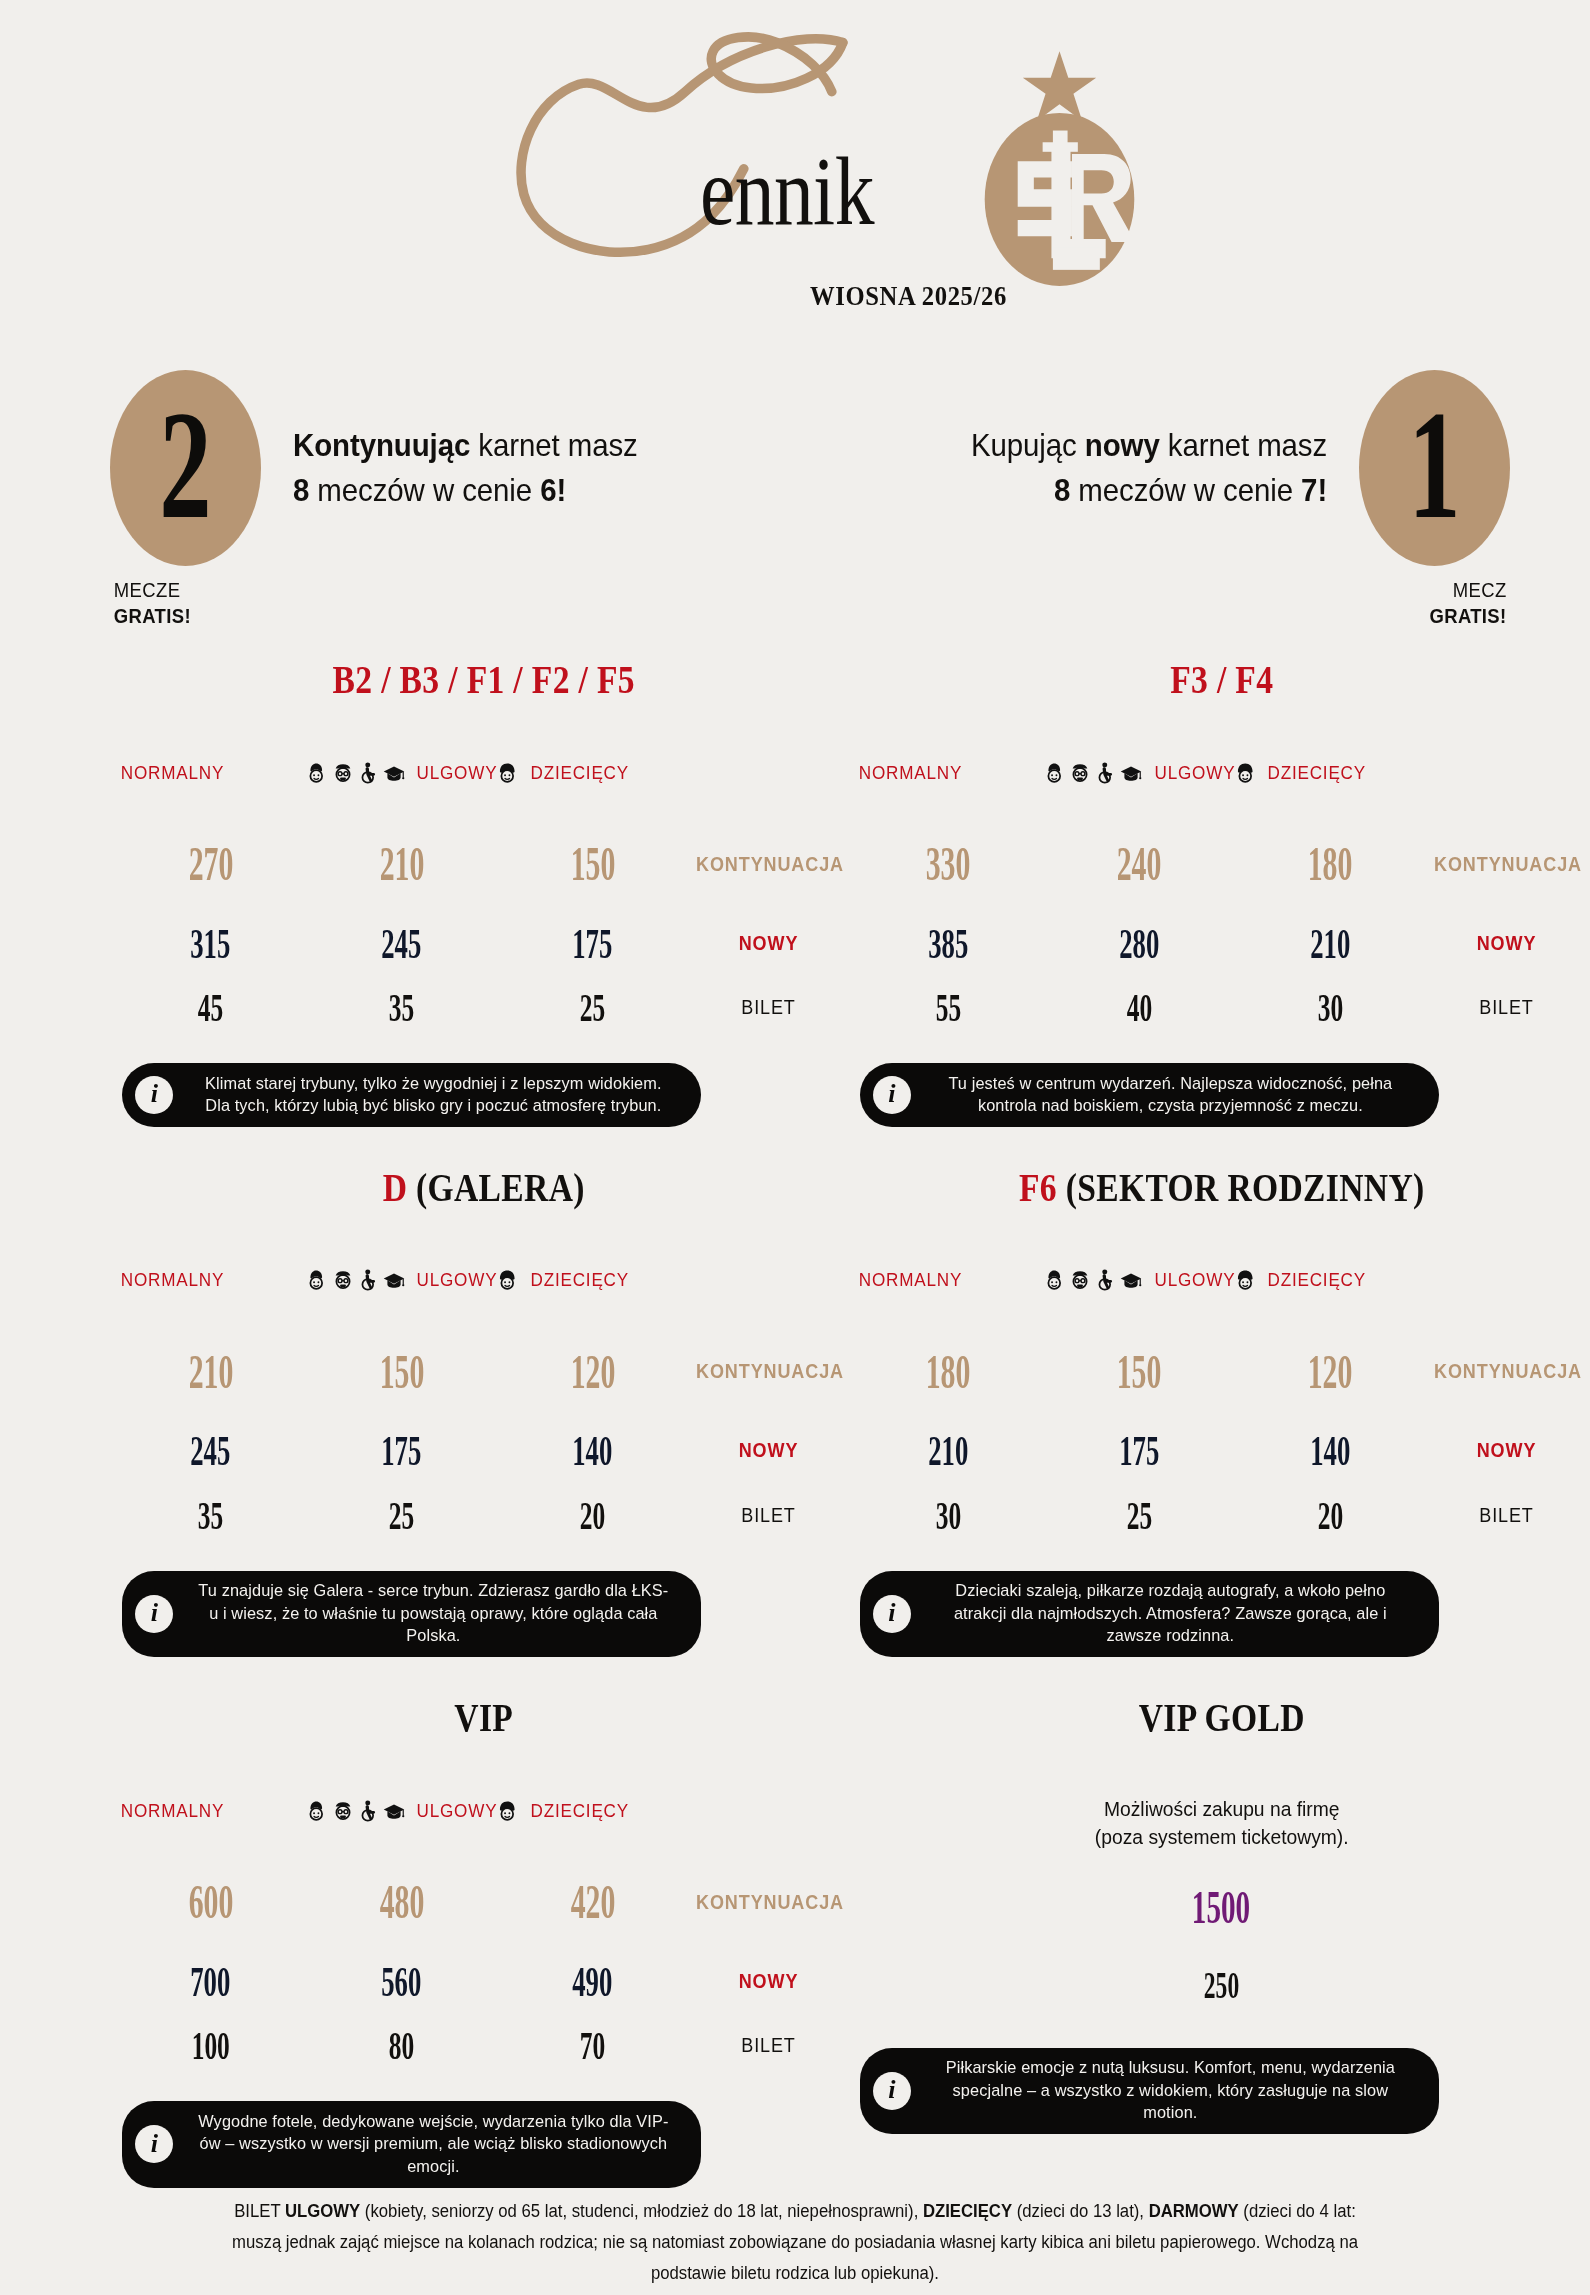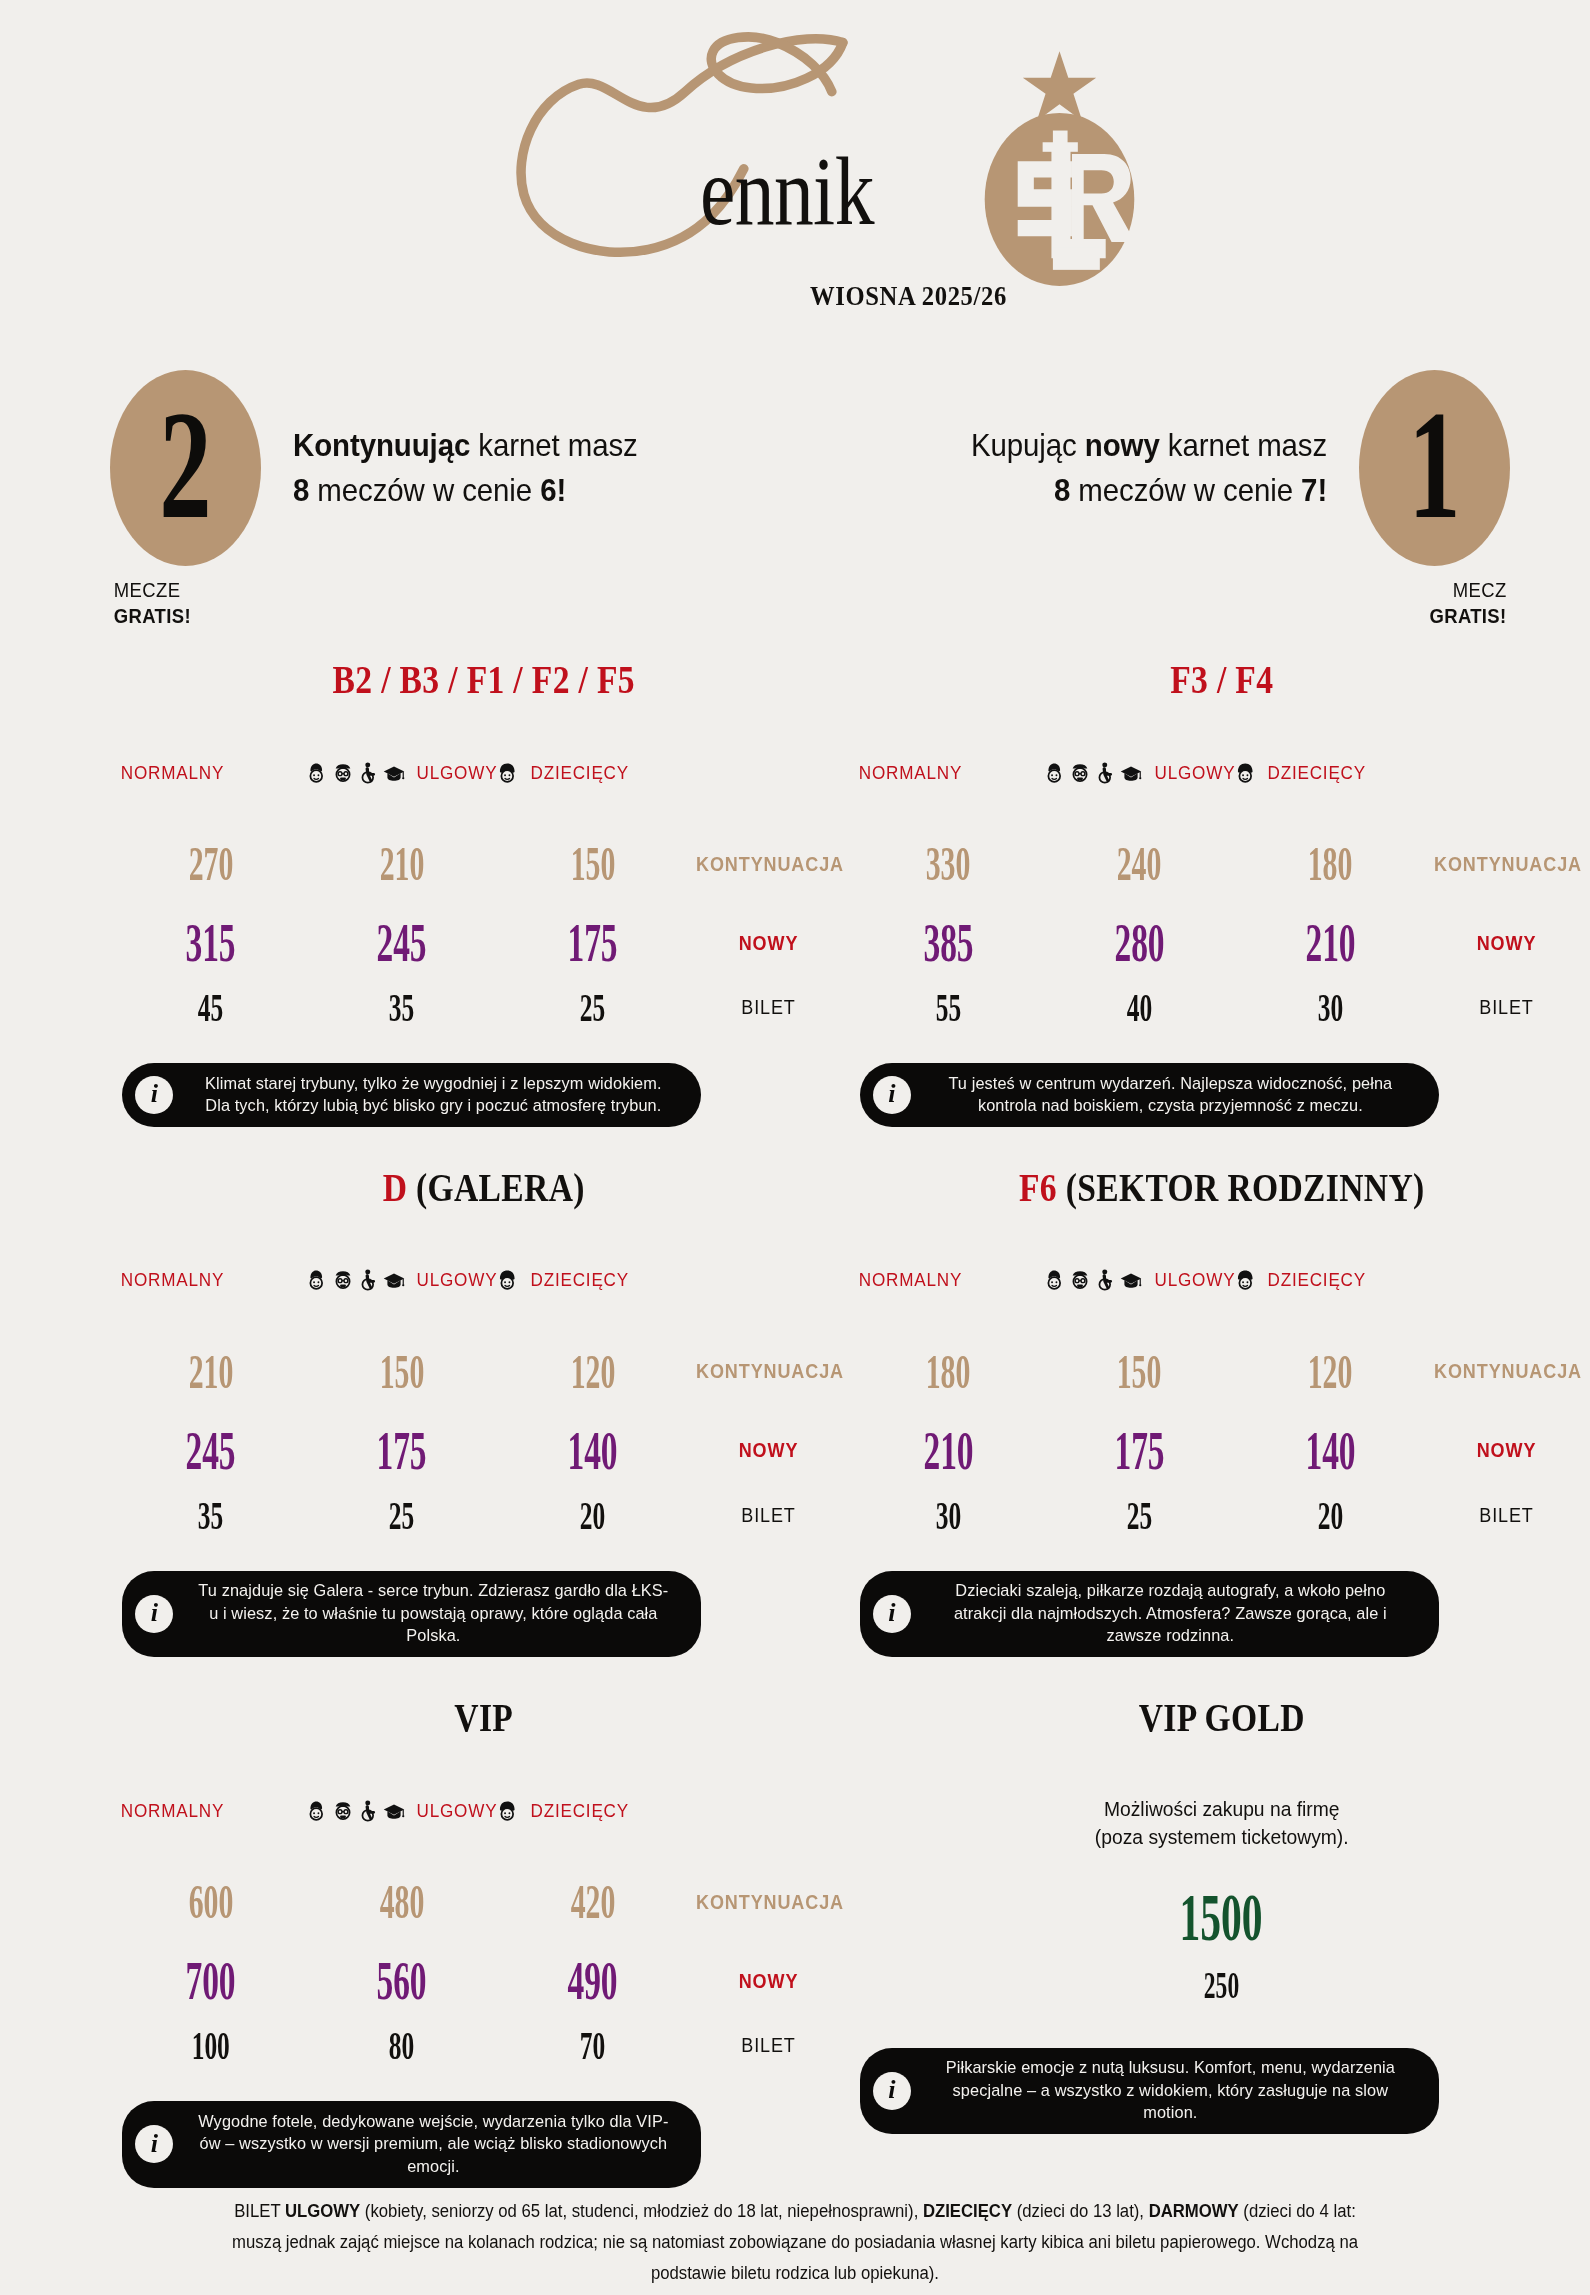--- a/index.html
+++ b/index.html
@@ -84,21 +84,21 @@
   .colhead{display:flex;align-items:center;height:31px;margin-bottom:35px;}
   .ch{display:flex;align-items:center;justify-content:flex-start;gap:7.3px;}
   .ch-label{color:#c0101c;font-size:19px;letter-spacing:0.9px;transform:scaleX(0.9);}
   .icons{display:flex;align-items:center;gap:5.1px;}
   .icons svg{display:block;}
 
   .prow{display:flex;align-items:center;}
   .pcell{text-align:center;font-family:"Liberation Serif", serif;font-weight:700;line-height:1;}
   .pcell .val{display:inline-block;transform:scaleX(0.62);transform-origin:center;}
   .r-kont .pcell{color:#b79674;font-size:48px;}
-  .r-nowy .pcell{color:#701a75;font-size:54px;}
+  .r-nowy .pcell{color:#0f172a;font-size:43px;}
   .r-bilet .pcell{color:#12100e;font-size:41px;}
   .rlabel{text-align:center;font-size:20px;letter-spacing:1px;transform:scaleX(0.9);}
   .rl-kont{color:#b79674;font-weight:700;}
   .rl-nowy{color:#c0101c;font-weight:700;}
   .rl-bilet{color:#12100e;font-weight:400;}
 
   
   .c1{width:191px;}
   .c2{width:191px;}
   .c3{width:191px;}
@@ -130,21 +130,21 @@
   }
 
   
   .goldnote{
     text-align:center;font-size:20.5px;line-height:1.38;color:#12100e;
     margin-bottom:32px;transform:scaleX(0.94);
   }
   .goldprices{text-align:center;}
   .gp{font-family:"Liberation Serif", serif;font-weight:700;line-height:1;}
   .gp .val{display:inline-block;transform:scaleX(0.62);transform-origin:center;}
-  .gp.kont{color:#14532d;font-size:67px;height:82px;}
+  .gp.kont{color:#701a75;font-size:47px;height:82px;}
   .gp.nowy{color:#c0101c;font-size:67px;height:76px;}
   .gp.bilet{color:#12100e;font-size:38px;height:53px;}
 
   
   .footer{
     position:absolute;left:0;top:2196px;width:1590px;
     text-align:center;font-size:17.6px;line-height:1.75;color:#12100e;
     padding:0 183px;box-sizing:border-box;transform:scaleX(0.95);
   }
   .footer b{font-weight:700;}

